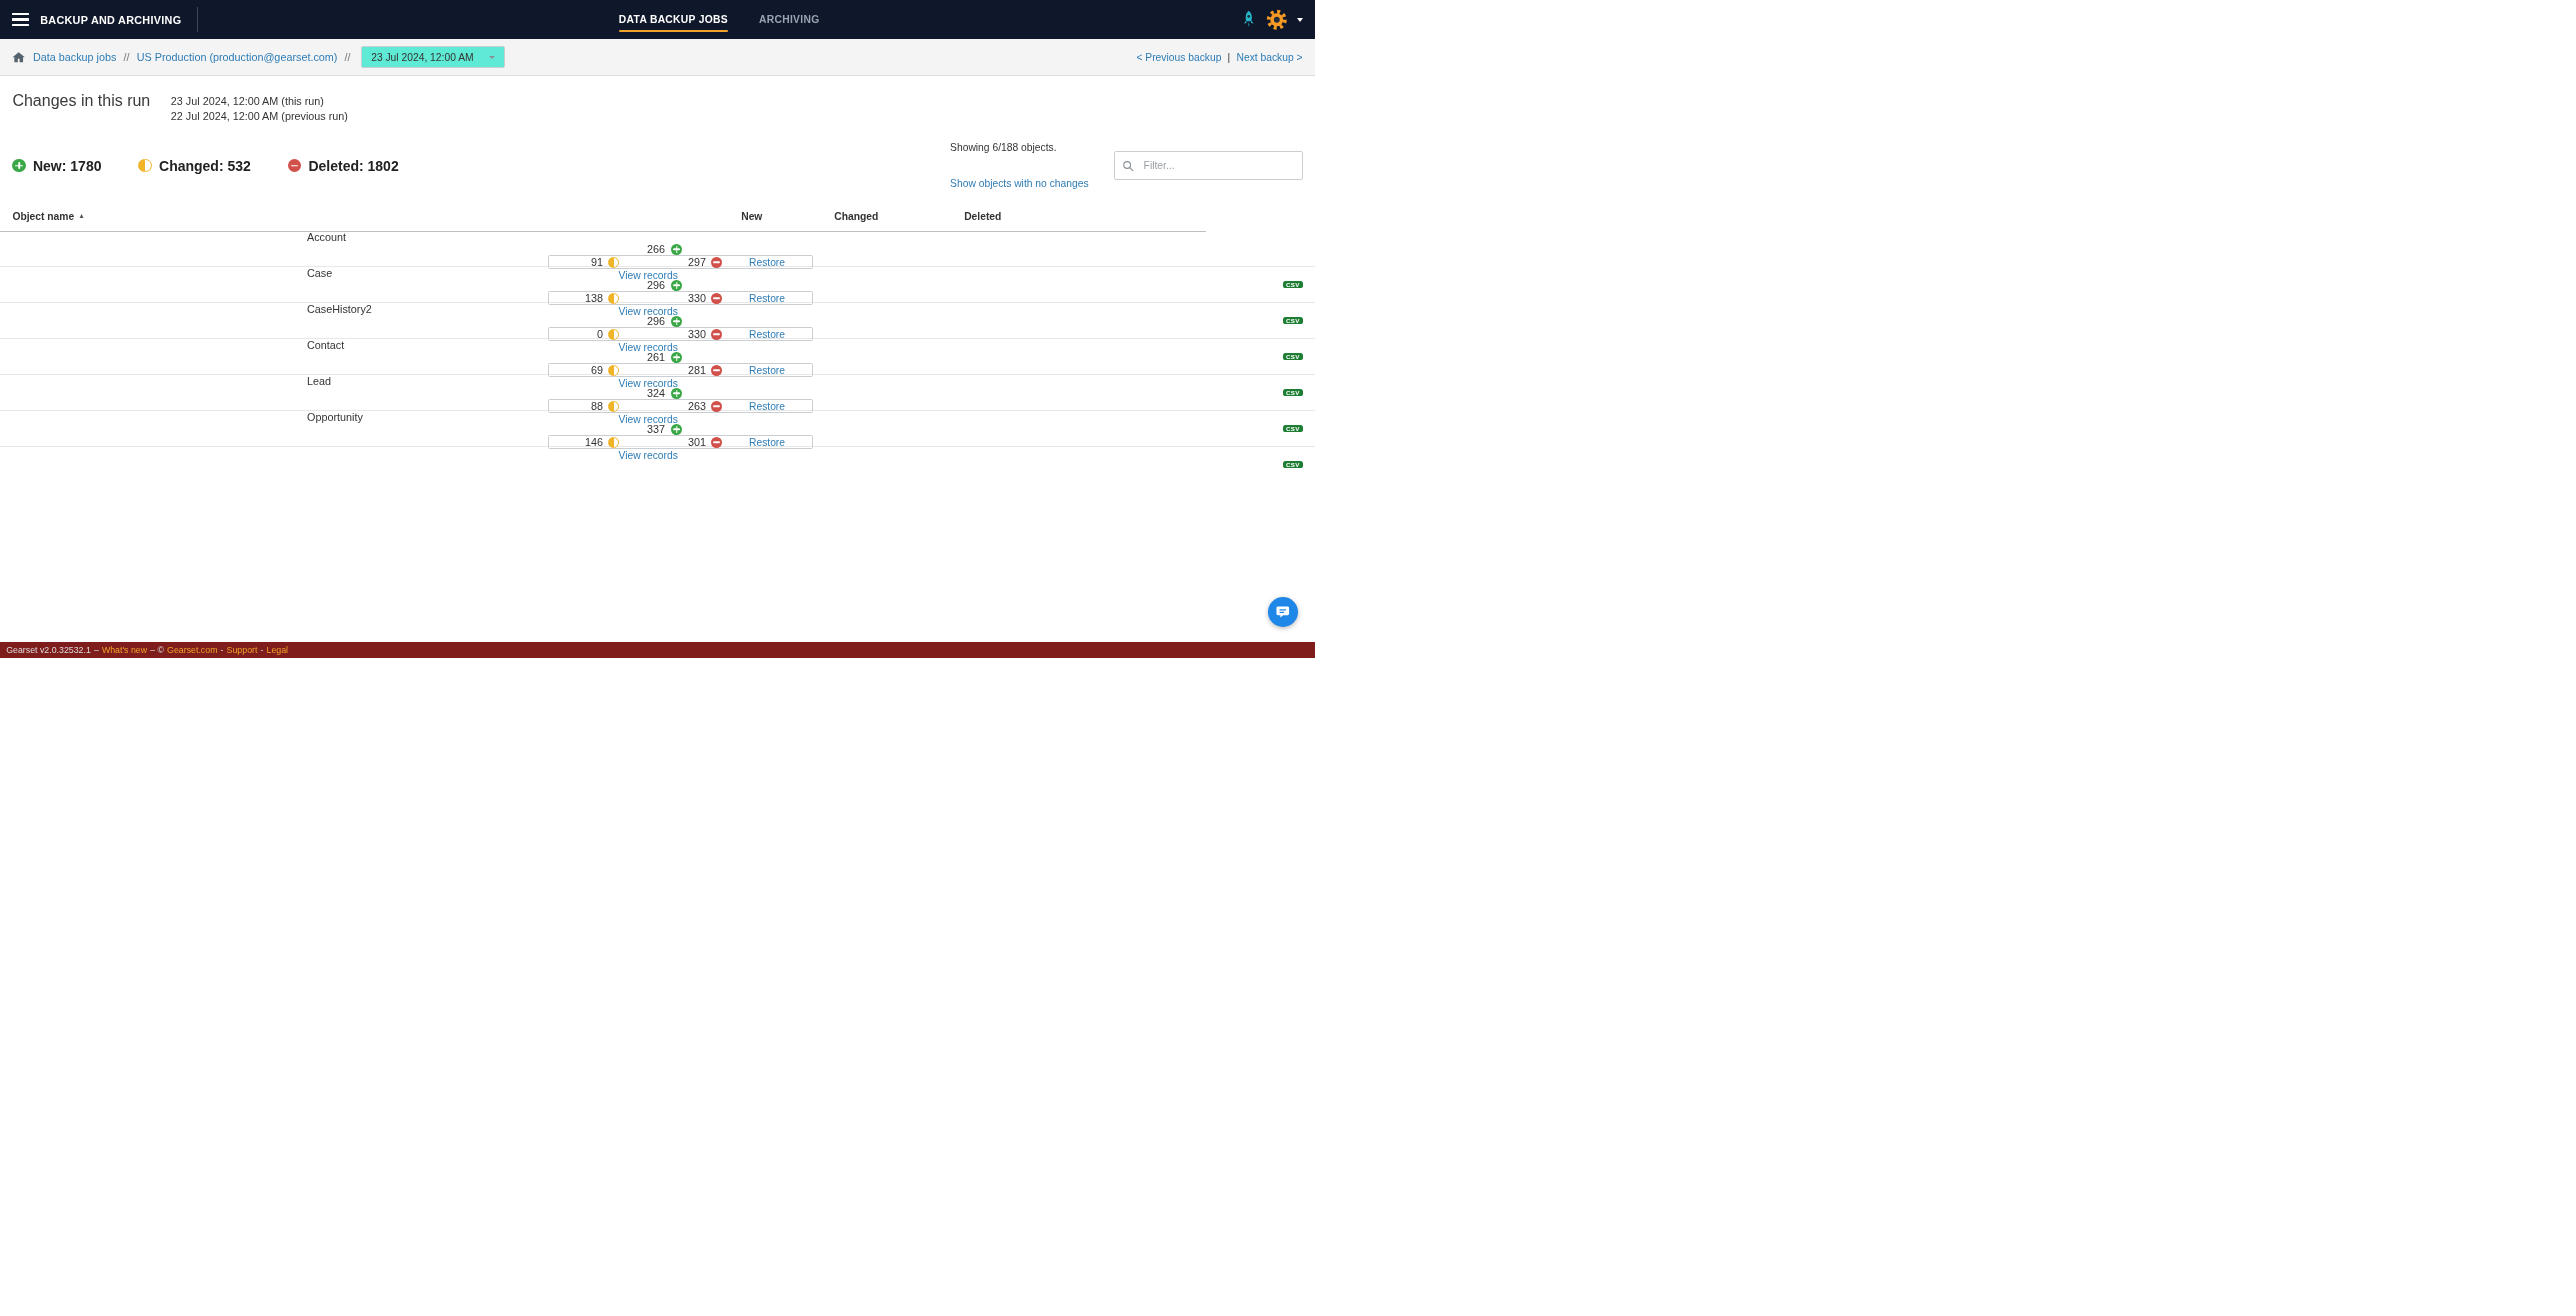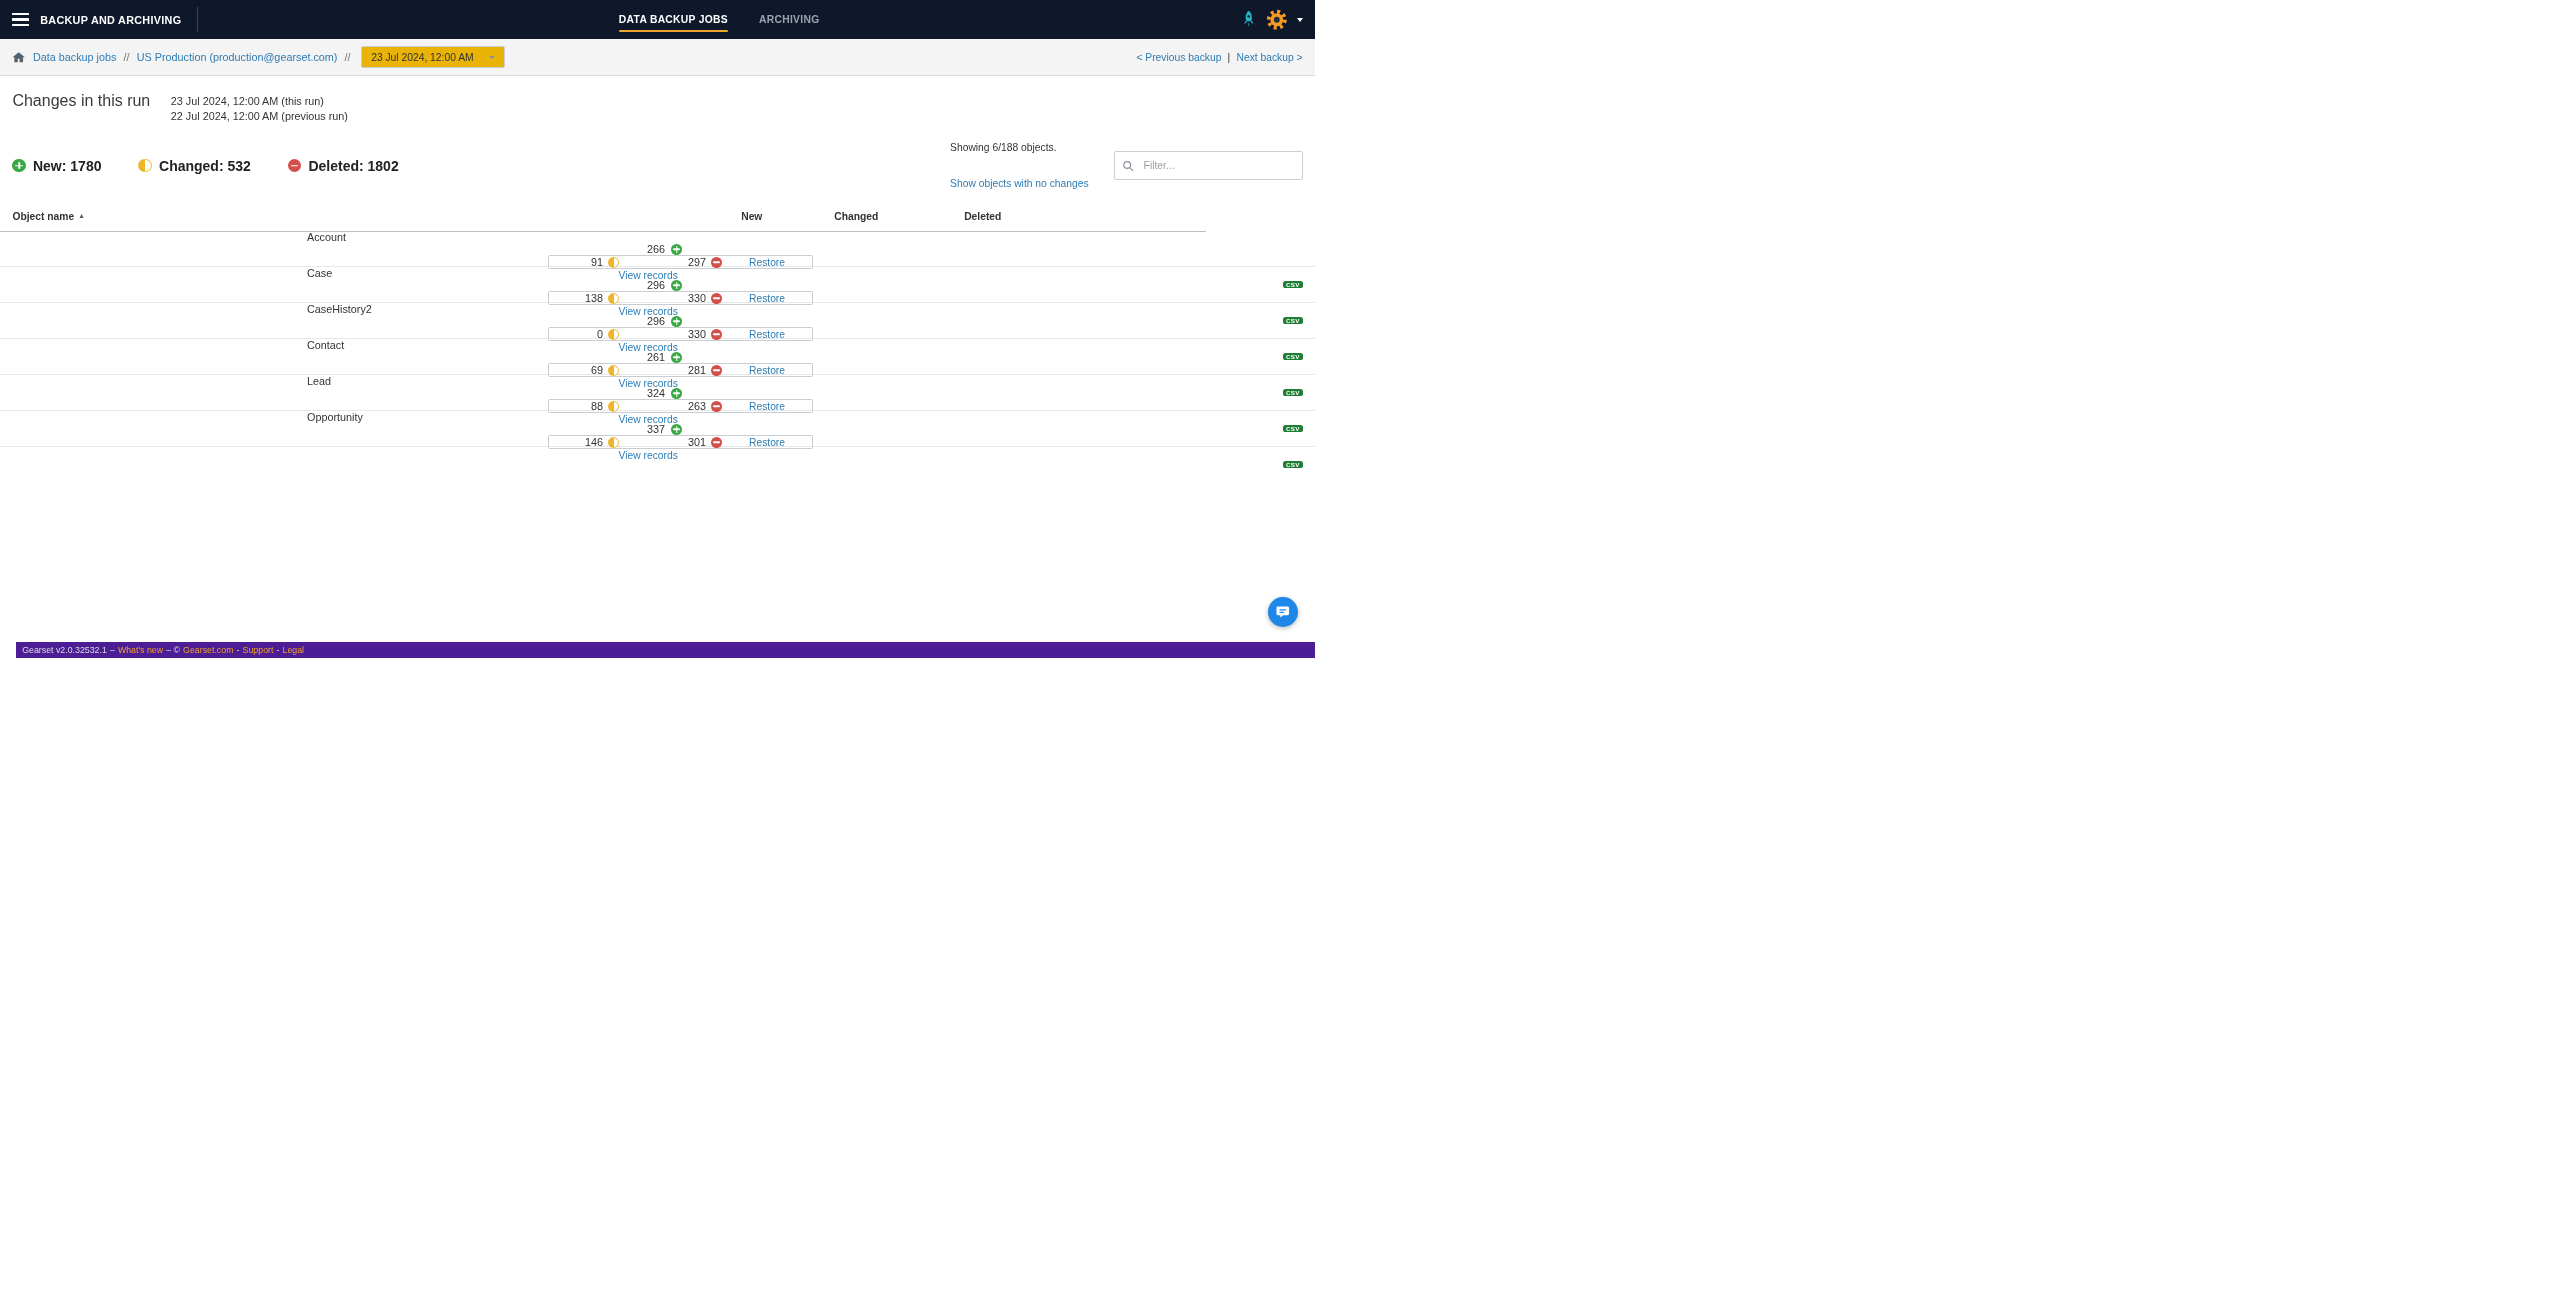--- a/index.html
+++ b/index.html
@@ -26,21 +26,21 @@
              background:#f0a32a; border-radius:1px; }
   .nav-right { display:flex; align-items:center; gap:9.3px; }
   .caret-white { width:0; height:0; border-left:3.6px solid transparent; border-right:3.6px solid transparent;
              border-top:4.1px solid #fff; cursor:pointer; }
 
   
   .breadcrumb-bar { height:37px; background:#f4f4f4; border-bottom:0.5px solid #dddddd;
              display:flex; align-items:center; padding:0 12.4px; font-size:10.8px; gap:7.2px; }
   .crumb-link { color:#2e7cb5; cursor:pointer; }
   .crumb-sep { color:#777; }
-  .date-select { display:flex; align-items:center; background:#eab308; border:0.5px solid #c9ced3;
+  .date-select { display:flex; align-items:center; background:#5eead4; border:0.5px solid #c9ced3;
              border-radius:2.1px; padding:0 9.3px; height:21.6px; font-size:10.3px; color:#333;
              margin-left:3.1px; cursor:pointer; min-width:137px; }
   .caret-gray { width:0; height:0; border-left:3.1px solid transparent; border-right:3.1px solid transparent;
              border-top:3.6px solid #8a9097; margin-left:auto; padding-left:0; }
   .bc-right { margin-left:auto; display:flex; align-items:center; gap:6.2px; font-size:10.3px; white-space:nowrap; }
   .bc-pipe { color:#333; }
 
   
   .heading-section { padding:15.5px 12.4px 2.1px; display:flex; gap:20.6px; align-items:flex-start; }
   .page-title { font-size:16px; font-weight:400; color:#3a3a3a; white-space:nowrap; }
@@ -101,21 +101,21 @@
   .num { color:#333; }
 
   .csv-badge { width:19.6px; height:16.5px; background:#1e7e34; border-radius:2.6px; color:#fff;
              font-size:6.2px; font-weight:700; display:flex; align-items:center; justify-content:center;
              letter-spacing:0.3px; cursor:pointer; }
 
   
   .chat-bubble { position:absolute; right:17.5px; bottom:31px; width:30px; height:30px; border-radius:50%;
              background:#1f87e8; display:flex; align-items:center; justify-content:center;
              box-shadow:0 1.5px 5.2px rgba(0,0,0,.28); cursor:pointer; }
-  .footer { position:absolute; left:16px; right:0; bottom:0; height:16px; background:#4c1d95;
+  .footer { position:absolute; left:0; right:0; bottom:0; height:16px; background:#7f1d1d;
              display:flex; align-items:center; padding:0 6.2px; font-size:8.8px; color:#dddddd; gap:3.1px; }
   .footer-link { color:#f0a32a; cursor:pointer; }
 </style>
 </head>
 <body>
 
 <div class="navbar">
   <div class="hamburger">
     <span></span>
       <span></span>

